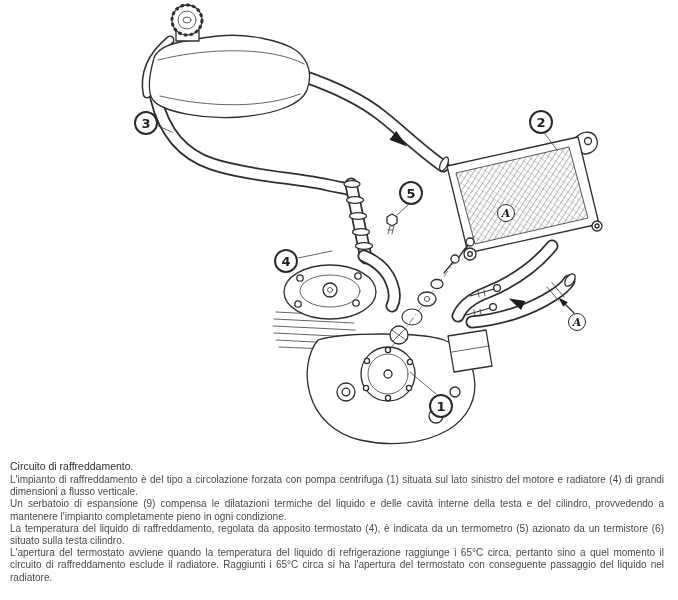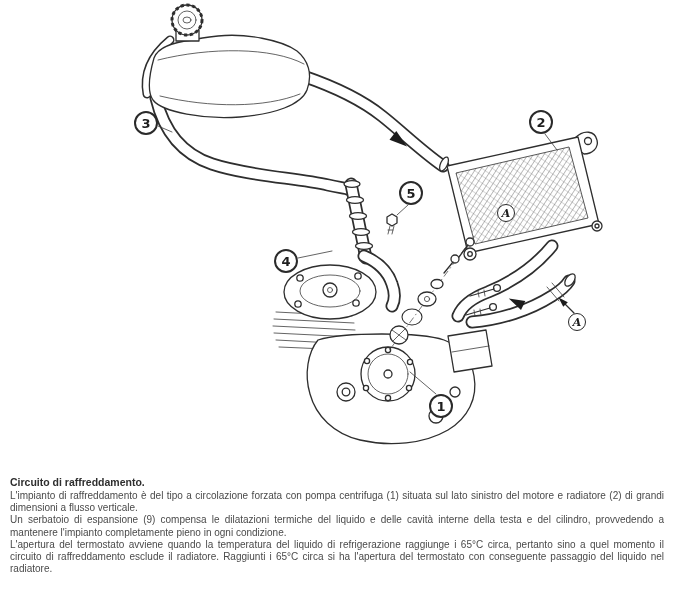--- a/index.html
+++ b/index.html
@@ -7,21 +7,21 @@
         font-family:"Liberation Sans",sans-serif;color:#3f3f3f;}
   .diagram-area{position:absolute;left:0;top:0;width:678px;height:455px;}
   .diagram-area svg{display:block;}
   .callout{position:absolute;width:24px;height:24px;border:2px solid #2a2a2a;border-radius:50%;
            background:#fff;display:flex;align-items:center;justify-content:center;
            transform:translate(-50%,-50%);
            font:700 13px "DejaVu Sans",sans-serif;color:#1e1e1e;box-sizing:border-box;}
   .callout.letter{width:18px;height:18px;border-width:1.4px;
            font:italic 700 11px "DejaVu Serif",serif;}
   .text-area{position:absolute;left:0;top:456px;width:678px;padding:4px 14px 0 10px;box-sizing:border-box;}
-  .heading{margin:16px 0 2px 0;font-size:10.5px;font-weight:700;color:#2e2e2e;}
+  .heading{margin:0 0 2px 0;font-size:10.5px;font-weight:400;color:#2e2e2e;}
   .body{margin:0;font-size:10px;line-height:1.22;text-align:justify;color:#4a4a4a;}
   
   .ln{fill:none;stroke:#2e2e2e;stroke-width:1.3;stroke-linecap:round;stroke-linejoin:round;}
   .thin{fill:none;stroke:#3c3c3c;stroke-width:0.8;stroke-linecap:round;}
   .fillW{fill:#fff;stroke:#2e2e2e;stroke-width:1.3;stroke-linejoin:round;}
   .hoseO{fill:none;stroke:#2e2e2e;stroke-width:13;stroke-linecap:round;}
   .hoseI{fill:none;stroke:#fff;stroke-width:9.5;stroke-linecap:round;}
   .hoseOs{fill:none;stroke:#2e2e2e;stroke-width:9;stroke-linecap:round;}
   .hoseIs{fill:none;stroke:#fff;stroke-width:6;stroke-linecap:round;}
   .blk{fill:#1c1c1c;stroke:none;}
@@ -211,18 +211,19 @@
     <div class="callout letter" style="left:506px;top:213px">
       <span>A</span>
     </div>
     <div class="callout letter" style="left:577px;top:322px">
       <span>A</span>
     </div>
   </div>
 
   <div class="text-area">
     <h3 class="heading">Circuito di raffreddamento.</h3>
-    <p class="body">L'impianto di raffreddamento è del tipo a circolazione forzata con pompa centrifuga (1) situata sul lato sinistro del motore e radiatore (2) di grandi dimensioni a flusso verticale.</p>
+    <p class="body">L'impianto di raffreddamento è del tipo a circolazione forzata con pompa centrifuga (1) situata sul lato sinistro del motore e radiatore (4) di grandi dimensioni a flusso verticale.</p>
     <p class="body">Un serbatoio di espansione (9) compensa le dilatazioni termiche del liquido e delle cavità interne della testa e del cilindro, provvedendo a mantenere l'impianto completamente pieno in ogni condizione.</p>
+    <p class="body">La temperatura del liquido di raffreddamento, regolata da apposito termostato (4), è indicata da un termometro (5) azionato da un termistore (6) situato sulla testa cilindro.</p>
     <p class="body">L'apertura del termostato avviene quando la temperatura del liquido di refrigerazione raggiunge i 65°C circa, pertanto sino a quel momento il circuito di raffreddamento esclude il radiatore. Raggiunti i 65°C circa si ha l'apertura del termostato con conseguente passaggio del liquido nel radiatore.</p>
   </div>
 
 </div>
 
 </body></html>

